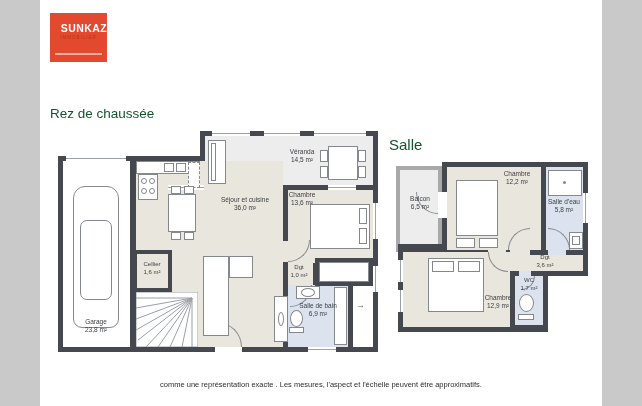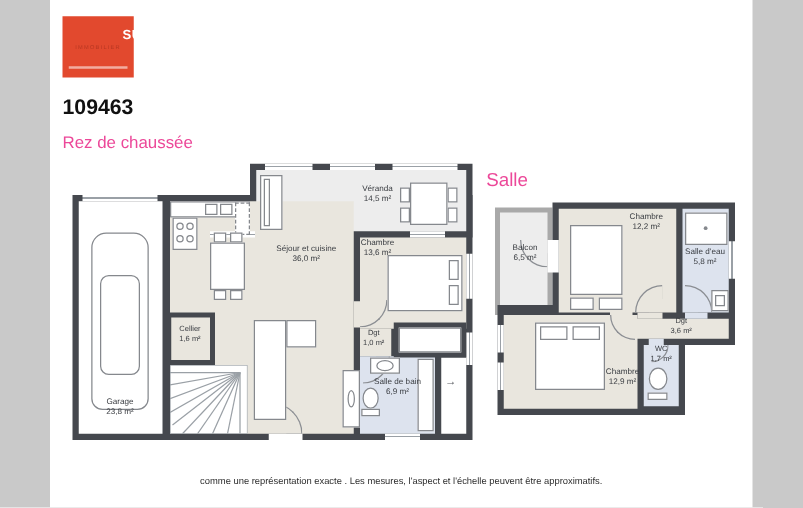--- a/index.html
+++ b/index.html
@@ -2,26 +2,26 @@
 <html><head>
 <meta charset="utf-8">
 <style>
   html,body{margin:0;padding:0;}
   body{font-family:"Liberation Sans", sans-serif;}
   .canvas{position:relative;width:642px;height:406px;background:#c9c9c9;overflow:hidden;}
   .sheet{position:absolute;left:40px;top:0;width:562px;height:406px;background:#ffffff;}
   .abs{position:absolute;}
   
   .logo{position:absolute;left:10px;top:13px;width:57px;height:49px;background:#e2492e;}
-  .logo .brand{display:block;text-align:left;margin-top:9px;color:#ffffff;font-weight:bold;font-size:10.5px;letter-spacing:.4px;padding-left:48px;}
+  .logo .brand{display:block;text-align:right;margin-top:9px;color:#ffffff;font-weight:bold;font-size:10.5px;letter-spacing:.4px;}
   .logo .sub{display:block;text-align:center;margin-top:1px;color:#b83722;font-size:4.5px;letter-spacing:1px;}
   .logo .tagline{position:absolute;left:5px;right:5px;bottom:7px;height:2px;background:rgba(255,255,255,.55);}
   
   .ref{position:absolute;left:10px;top:76px;font-size:17px;font-weight:bold;color:#111;}
-  .floor-title{position:absolute;font-size:13.5px;color:#ec4899;}
+  .floor-title{position:absolute;font-size:13.5px;color:#14532d;}
   
   .wall{position:absolute;background:#45484e;}
   .bwall{position:absolute;background:#a9a9a9;}
   .floor{position:absolute;}
   .f-in{background:#e9e6de;}
   .f-out{background:#ededed;}
   .f-wet{background:#dde3ee;}
   .f-wht{background:#ffffff;}
   .furn{position:absolute;background:#ffffff;border:1px solid #85888d;box-sizing:border-box;}
   .oval{border-radius:50%;}
@@ -44,21 +44,20 @@
 
 <div class="canvas">
   <div class="sheet">
 
     <div class="logo">
       <span class="brand">SUNKAZ</span>
       <span class="sub">IMMOBILIER</span>
       <span class="tagline"></span>
     </div>
 
-    <div class="ref">109463</div>
     <div class="floor-title" style="left:10px;top:106px;">Rez de chaussée</div>
     <div class="floor-title" style="left:349px;top:136px;font-size:15px;">Salle</div>
 
     <div>
 
       <div class="wall" style="left:160px;top:131px;width:178px;height:59px;"></div>
       <div class="wall" style="left:18px;top:156px;width:320px;height:196px;"></div>
 
       <div class="floor f-out" style="left:165px;top:136px;width:168px;height:49px;"></div>
       <div class="floor f-wht" style="left:23px;top:161px;width:67px;height:186px;"></div>

